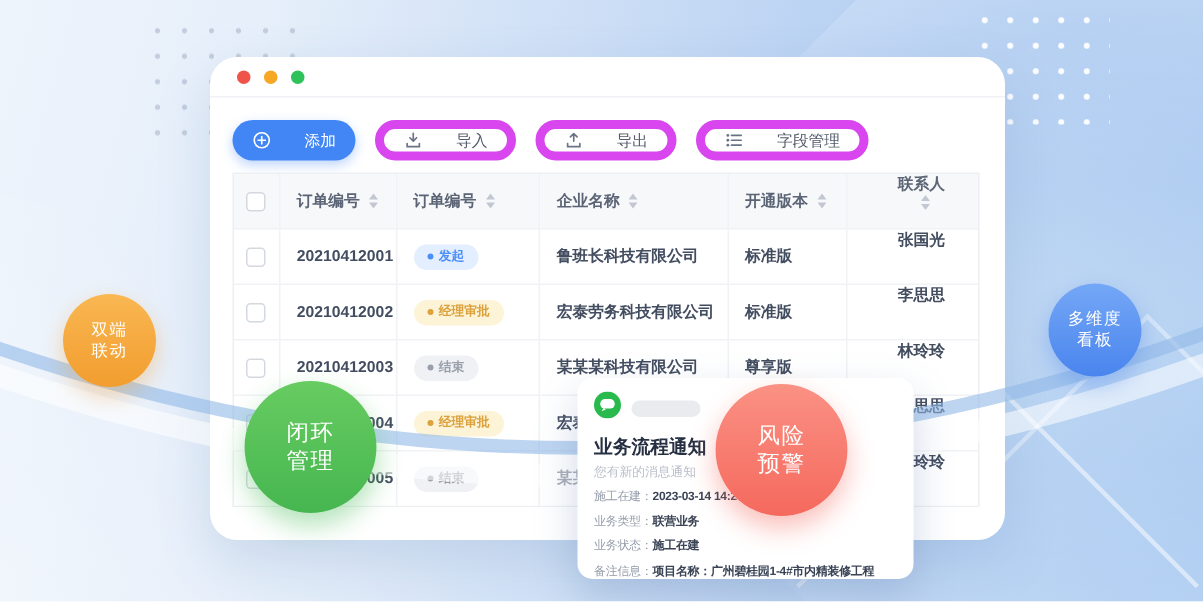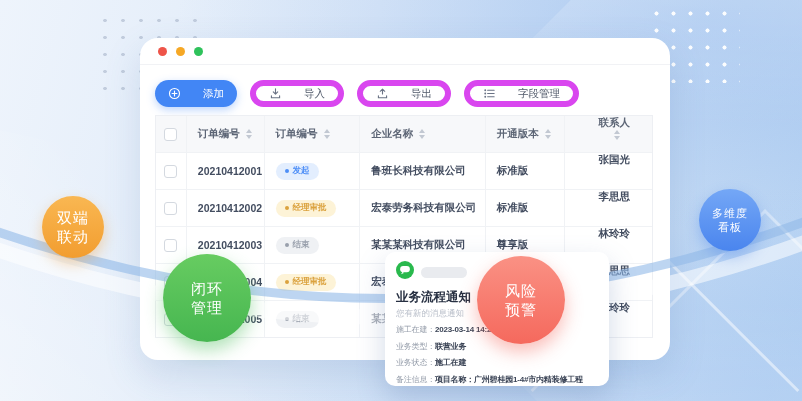--- a/index.html
+++ b/index.html
@@ -62,21 +62,21 @@
   .st-blue { background:#e3eefe; color:#4d8ef7; }
   .st-yellow { background:#fdf3d7; color:#dba23e; }
   .st-gray { background:#eff1f4; color:#99a0ac; }
 
   
   .arcs { position:absolute; inset:0; z-index:2; pointer-events:none; }
 
   
   .circle { position:absolute; border-radius:50%; color:#fff; display:flex; flex-direction:column;
     align-items:center; justify-content:center; line-height:1.3; letter-spacing:1px; text-align:center; }
-  .c-orange { left:42px; top:196px; width:62px; height:62px; font-size:15px; z-index:3;
+  .c-orange { left:42px; top:196px; width:62px; height:62px; font-size:11px; z-index:3;
     background:linear-gradient(180deg,#f9b752,#f29d2f); box-shadow:0 6px 14px rgba(242,160,60,.4); }
   .c-blue { left:699px; top:189px; width:62px; height:62px; font-size:11px; z-index:3;
     background:linear-gradient(180deg,#74a7f6,#4a85ee); box-shadow:0 6px 14px rgba(80,135,235,.4); }
   .c-green { left:163px; top:254px; width:88px; height:88px; font-size:15px; z-index:5;
     background:linear-gradient(180deg,#67cc61,#46b650); box-shadow:0 8px 18px rgba(80,190,95,.45); }
   .c-red { left:477px; top:256px; width:88px; height:88px; font-size:15px; z-index:5;
     background:linear-gradient(180deg,#fa9184,#f5695d); box-shadow:0 8px 18px rgba(245,110,100,.45);text-align:right; }
 
   
   .notif { position:absolute; left:385px; top:252px; width:224px; height:134px; z-index:4;

